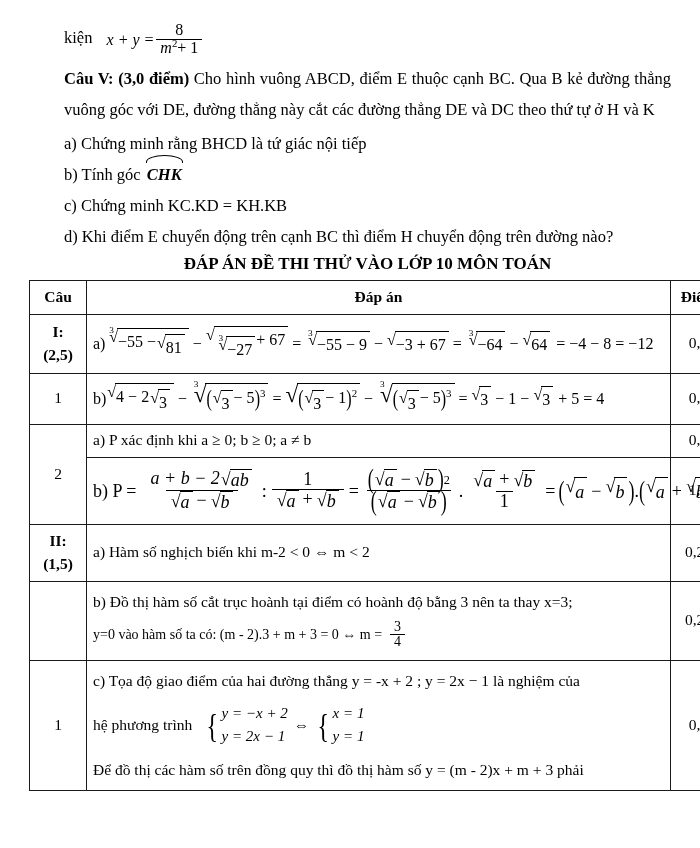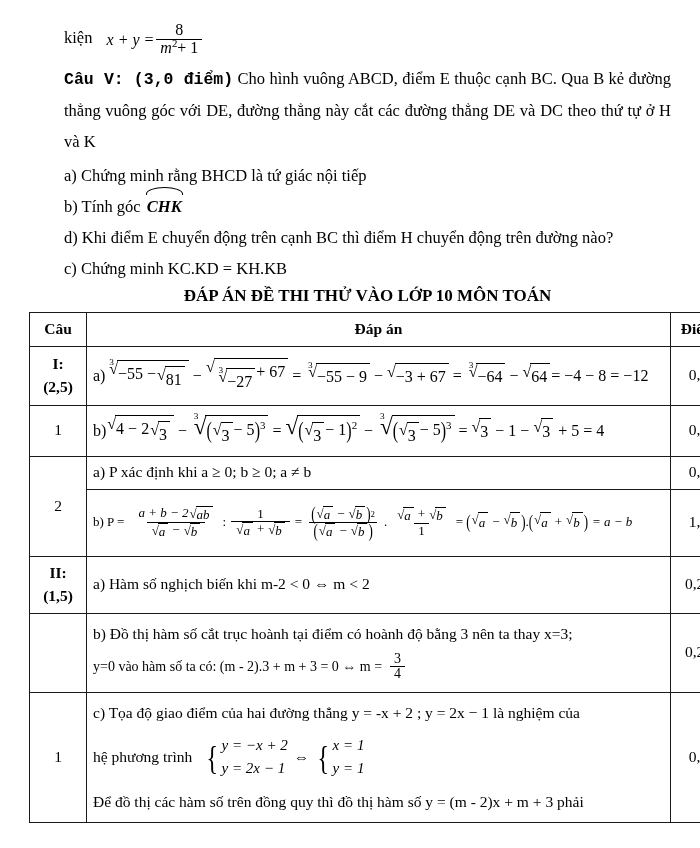--- a/index.html
+++ b/index.html
@@ -26,21 +26,21 @@
   .prose {
     padding: 6px 13px 0 48px;
   }
   .pline {
     font-size: 16.5px;
     line-height: 31px;
     text-align: justify;
     white-space: nowrap;
   }
   .pline.wrap { white-space: normal; }
-  .b { font-weight: bold; font-family: Liberation Mono, monospace; }
+  .b { font-weight: bold; }
 
   
   .mi { font-family: "Liberation Serif", serif; font-style: italic; }
   .mathrow {
     display: inline-flex;
     align-items: center;
     vertical-align: middle;
     font-size: 16px;
   }
   .frac {
@@ -124,21 +124,21 @@
   td.body { text-align: left; }
 
   
   .mrow {
     display: flex;
     flex-wrap: nowrap;
     align-items: center;
     font-size: 16px;
     white-space: nowrap;
   }
-  .mrow.small { font-size: 13px; }
+  .mrow.small { font-size: 18px; }
   .op { margin: 0 3px; }
 
   
   .rad {
     display: inline-flex;
     align-items: flex-start;
     position: relative;
     margin: 0 1px;
   }
   .rad > .sign {
@@ -222,25 +222,25 @@
     <div class="pline" style="padding-top:3px">
       <span>a) Chứng minh rằng BHCD là tứ giác nội tiếp</span>
     </div>
 
     <div class="pline">
       <span>b) Tính góc</span>
       <span class="angle"><span class="arc"></span><span>CHK</span></span>
     </div>
 
     <div class="pline">
+      <span>c) Chứng minh KC.KD = KH.KB</span>
+    </div>
+
+    <div class="pline">
       <span>d) Khi điểm E chuyển động trên cạnh BC thì điểm H chuyển động trên đường nào?</span>
-    </div>
-
-    <div class="pline">
-      <span>c) Chứng minh KC.KD = KH.KB</span>
     </div>
 
     <div class="doctitle">ĐÁP ÁN ĐỀ THI THỬ VÀO LỚP 10 MÔN TOÁN</div>
   </div>
 
   <table class="ans">
     <colgroup>
       <col class="col-cau">
         <col>
         <col class="col-diem">
@@ -294,21 +294,21 @@
             <span class="rad">
                 <span class="radidx">3</span>
                 <span class="sign">√</span>
                 <span class="radicand">−64</span>
               </span>
             <span class="op">−</span>
             <span class="rad">
                 <span class="sign">√</span>
                 <span class="radicand">64</span>
               </span>
-            <span style="">= −4 − 8 = −12</span>
+            <span style="margin-left:5px">= −4 − 8 = −12</span>
           </div>
         </td>
         <td class="diem">0,5</td>
       </tr>
 
       <tr>
         <td class="cau plain">1</td>
         <td class="body cellpad" style="height:44px">
           <div class="mrow">
             <span>b)</span>

